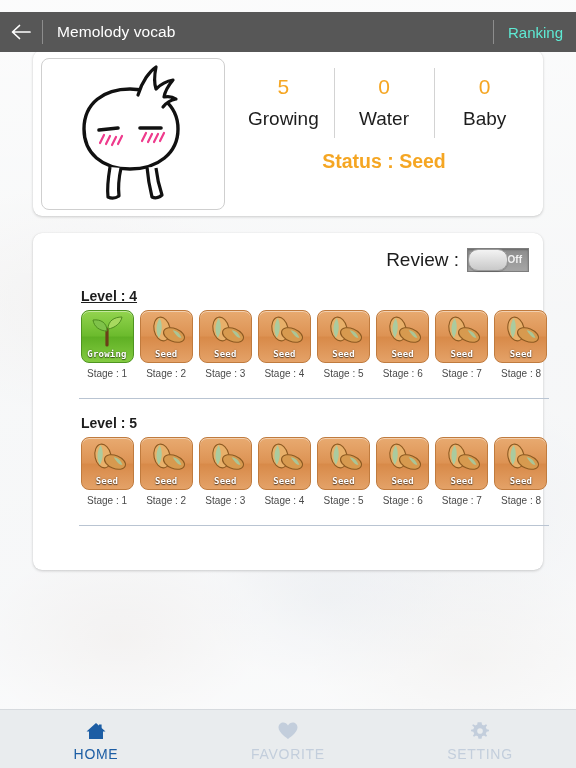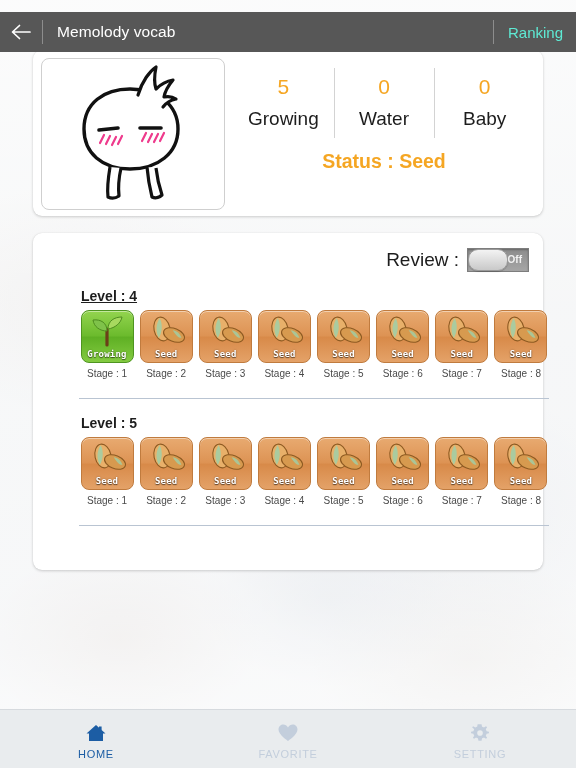--- a/index.html
+++ b/index.html
@@ -115,21 +115,21 @@
   .stage-lbl{margin-top:5px;font-size:10px;color:#4a4a4a;white-space:nowrap;}
   .divider{position:absolute;left:46px;width:470px;height:1px;background:#b9c4d2;}
   
   #tabbar{
     position:absolute;left:0;bottom:0;width:576px;height:58px;
     background:#e9ecee;border-top:1px solid #d6dade;
     display:flex;z-index:10;
   }
   .tab{flex:1;display:flex;flex-direction:column;align-items:center;justify-content:center;cursor:pointer;padding-top:4px;}
   .tab-ico{height:22px;display:flex;align-items:center;justify-content:center;}
-  .tab-lbl{font-size:11px;letter-spacing:.7px;margin-top:4px;}
+  .tab-lbl{font-size:14px;letter-spacing:.7px;margin-top:4px;}
   .tab.active .tab-lbl{color:#1c5da4;}
   .tab.idle .tab-lbl{color:#c3cedc;}
 </style>
 </head>
 <body>
 
 <div id="bg-photo"></div>
 <div id="bg-veil"></div>
 
 <div id="topbar">

